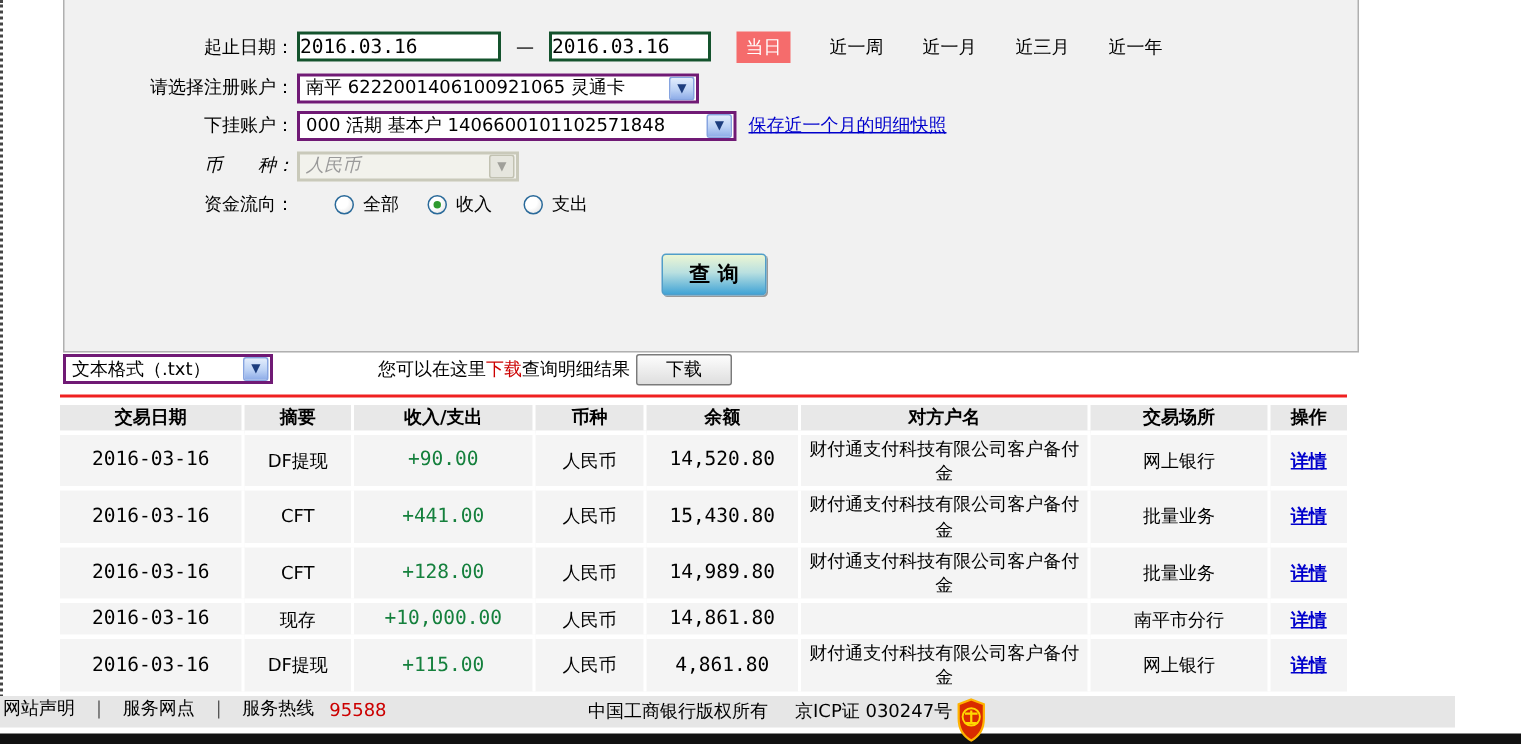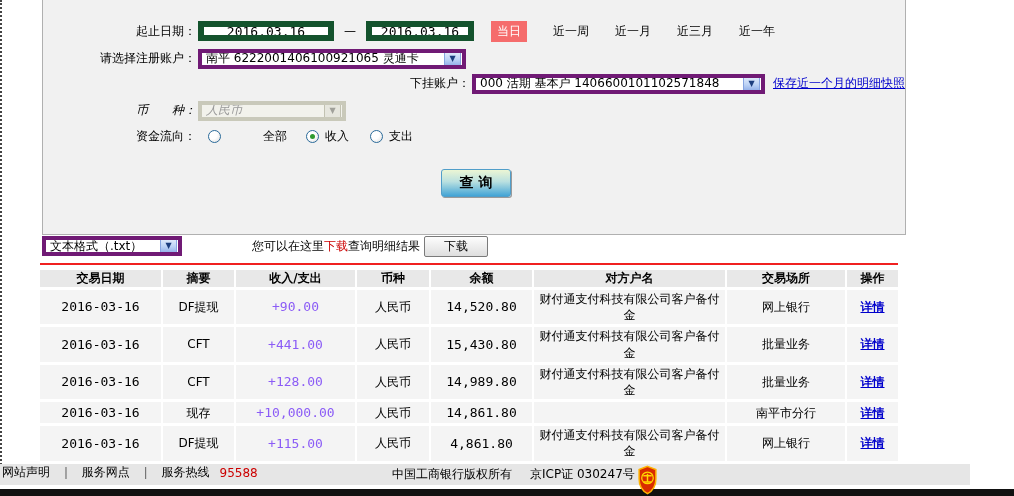--- a/index.html
+++ b/index.html
@@ -11,58 +11,58 @@
   .edge-dotted { position:absolute; left:0; top:0; height:468px; width:0; border-left:2px dotted #444; }
 
   
   .form-panel {
     position:absolute; left:42px; top:-2px; width:864px; height:237px;
     background:#f1f1f1; border:1px solid #b0b0b0;
   }
   .form-row { position:absolute; left:0; width:100%; display:flex; align-items:center; }
   .row-date     { top:22px;  height:20px; }
   .row-register { top:49px;  height:21px; }
-  .row-sub      { top:74px;  height:21px;justify-content:flex-end; }
+  .row-sub      { top:74px;  height:21px; }
   .row-currency { top:101px; height:21px;font-style:italic; }
   .row-flow     { top:129px; height:16px; }
   .flabel { width:155px; flex:none; text-align:right; padding-right:2px; white-space:pre; }
 
   .date-input {
-    width:136px; height:20px; border:6px solid #14532d; background:#fff;
-    text-align:center; font-family:"DejaVu Sans Mono",monospace; font-size:13px; color:#000;
+    width:136px; height:20px; border:2px solid #14532d; background:#fff;
+    text-align:left; font-family:"DejaVu Sans Mono",monospace; font-size:13px; color:#000;
   }
   .date-input.short { width:108px; }
   .dash { margin:0 10px; }
 
   .tag-today { margin-left:17px; background:#f56c6c; color:#fff; padding:2px 6px; cursor:pointer; }
   .qlink { margin-left:26px; color:#000; text-decoration:none; cursor:pointer; }
 
   .combo {
-    height:20px; border:4px solid #701a75; background:#fff;
+    height:20px; border:2px solid #701a75; background:#fff;
     display:flex; align-items:center; overflow:hidden;
   }
   .combo-txt { flex:1; padding:0 4px; white-space:nowrap; overflow:hidden; font-size:12px; }
   .combo-btn {
     width:17px; height:16px; margin:1px; flex:none; border-radius:2px;
     background:linear-gradient(180deg,#e3edfc 0%,#bcd2f5 55%,#8fadе8 100%);
     background:linear-gradient(180deg,#e3edfc 0%,#bcd2f5 55%,#8fade8 100%);
     border:1px solid #86a4e0; display:flex; align-items:center; justify-content:center;
   }
   .combo-btn .arr { font-size:8px; color:#1c3d7e; line-height:1; }
   .combo.w-register { width:268px; }
   .combo.w-sub      { width:293px; }
   .combo.w-currency { width:148px; border-color:#c9c9ba; background:#f2f2ec; color:#9a9a9a; }
   .combo.w-currency .combo-btn { background:#e6e6de; border-color:#c2c2b2; }
   .combo.w-currency .combo-btn .arr { color:#a0a09a; }
   .combo.w-fmt { width:140px; }
 
   .snap-link { margin-left:8px; color:#0000cc; text-decoration:underline; cursor:pointer; }
 
   .radio-group { display:flex; align-items:center; cursor:pointer; }
-  .rg-all { margin-left:10px;gap:36px; }
+  .rg-all { margin-left:25px; }
   .rg-in  { margin-left:19px; }
   .rg-out { margin-left:21px; }
   .radio {
     width:13px; height:13px; flex:none; border-radius:50%;
     border:1px solid #2a6a9a; background:radial-gradient(circle at 35% 35%, #ffffff 40%, #dcdcdc);
     position:relative; margin-right:6px;
   }
   .radio.checked::after {
     content:""; position:absolute; left:3px; top:3px; width:5px; height:5px;
     border-radius:50%; background:#2f9a2f;
@@ -96,21 +96,21 @@
     border-right:2px solid #fff; padding:0 2px;
   }
   td {
     background:#f4f4f4; text-align:center; vertical-align:middle;
     border-right:2px solid #fff; border-top:3px solid #fff;
     padding:1px 4px; line-height:1.35; word-break:break-all;
   }
   th:last-child, td:last-child { border-right:none; }
   tr.h33 td { height:33px; } tr.h37 td { height:37px; } tr.h34 td { height:34px; }
   tr.h24 td { height:24px; } tr.h33b td { height:33px; }
-  .amt { color:#8b5cf6; }
+  .amt { color:#15803d; }
   .mono { font-family:"DejaVu Sans Mono",monospace; font-size:13px; }
   .detail-link { color:#0000cc; text-decoration:underline; font-weight:bold; cursor:pointer; }
 
   
   .footer-gray {
     position:absolute; left:0; top:464px; width:970px; height:21px; background:#e6e6e6;
     display:flex; align-items:flex-start;
   }
   .f-left { display:flex; align-items:center; gap:10px; padding-left:2px; white-space:nowrap; }
   .f-sep { color:#333; }

